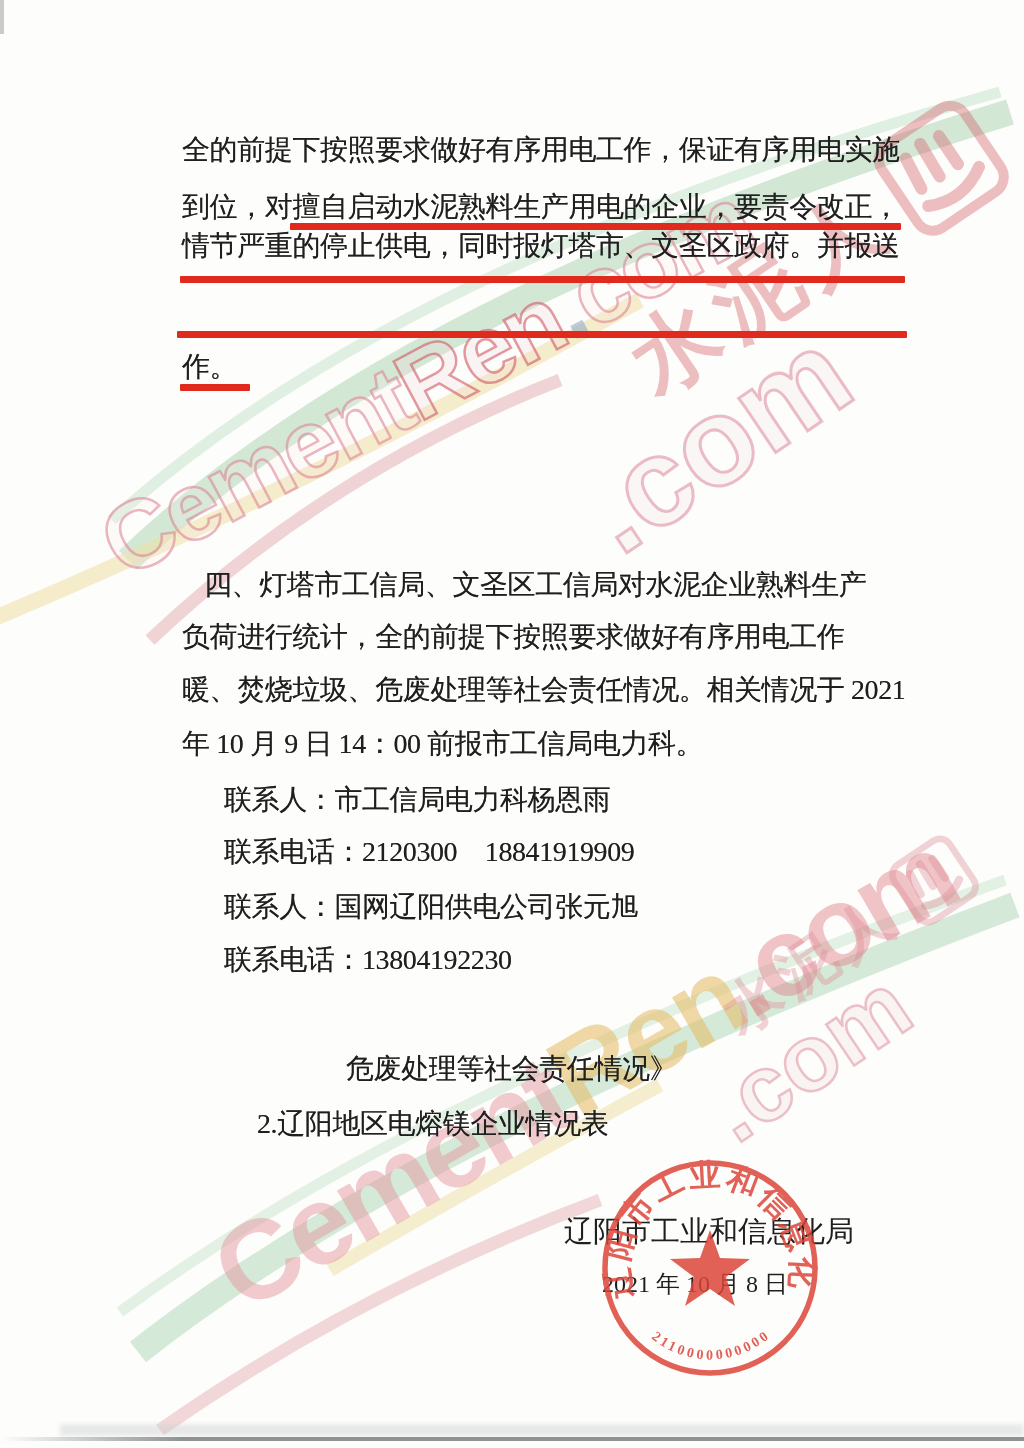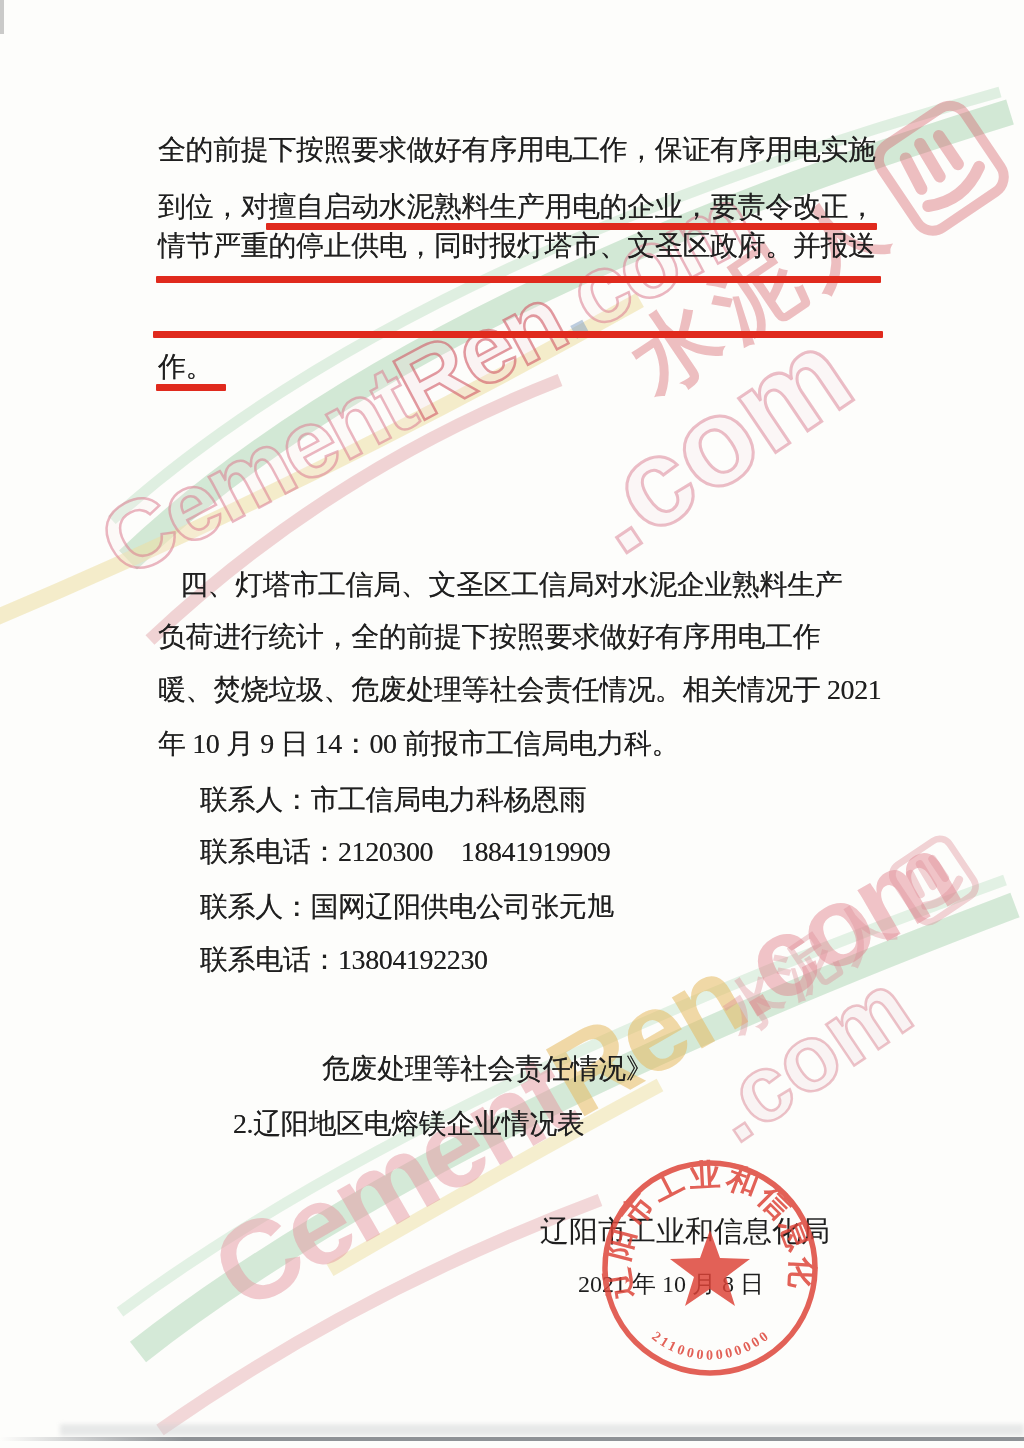--- a/index.html
+++ b/index.html
@@ -40,21 +40,21 @@
   .logo-b .logo-row1{font-size:58px;letter-spacing:8px;}
   .fist{display:inline-block;margin-left:10px;}
   .logo-a .fist{width:120px;height:120px;}
   .logo-b .fist{width:80px;height:80px;}
   .logo-domain{font-weight:800;}
   .logo-a .logo-domain{font-size:124px;margin:-22px 0 0 -120px;
     color:rgba(244,222,228,0.22);-webkit-text-stroke:3px rgba(218,126,146,0.5);}
   .logo-b .logo-domain{font-size:94px;margin:-10px 0 0 -64px;
     color:rgba(240,214,220,0.25);-webkit-text-stroke:2.5px rgba(220,135,150,0.5);}
   
-  .doc{position:absolute;inset:0;z-index:1;}
+  .doc{position:absolute;inset:0;z-index:1;margin-left:24px;}
   .line{
     position:absolute;font-size:28px;letter-spacing:-0.4px;color:#1f1f1f;
     white-space:nowrap;line-height:34px;
     text-shadow:0 0 0.6px rgba(40,40,40,0.7);}
   .l0{left:158px;top:133px}.l1{left:158px;top:190px}.l2{left:158px;top:229px}
   .l3{left:158px;top:297px}.l4{left:158px;top:350px}.l5{left:198px;top:408px}
   .l6{left:158px;top:460px}.l7{left:158px;top:513px}.l8{left:180px;top:568px}
   .l9{left:158px;top:620px}.l10{left:158px;top:673px}.l11{left:158px;top:727px}
   .l12{left:200px;top:783px}.l13{left:200px;top:835px}.l14{left:200px;top:890px}
   .l15{left:200px;top:943px}.l16{left:197px;top:1000px}.l17{left:322px;top:1052px}

